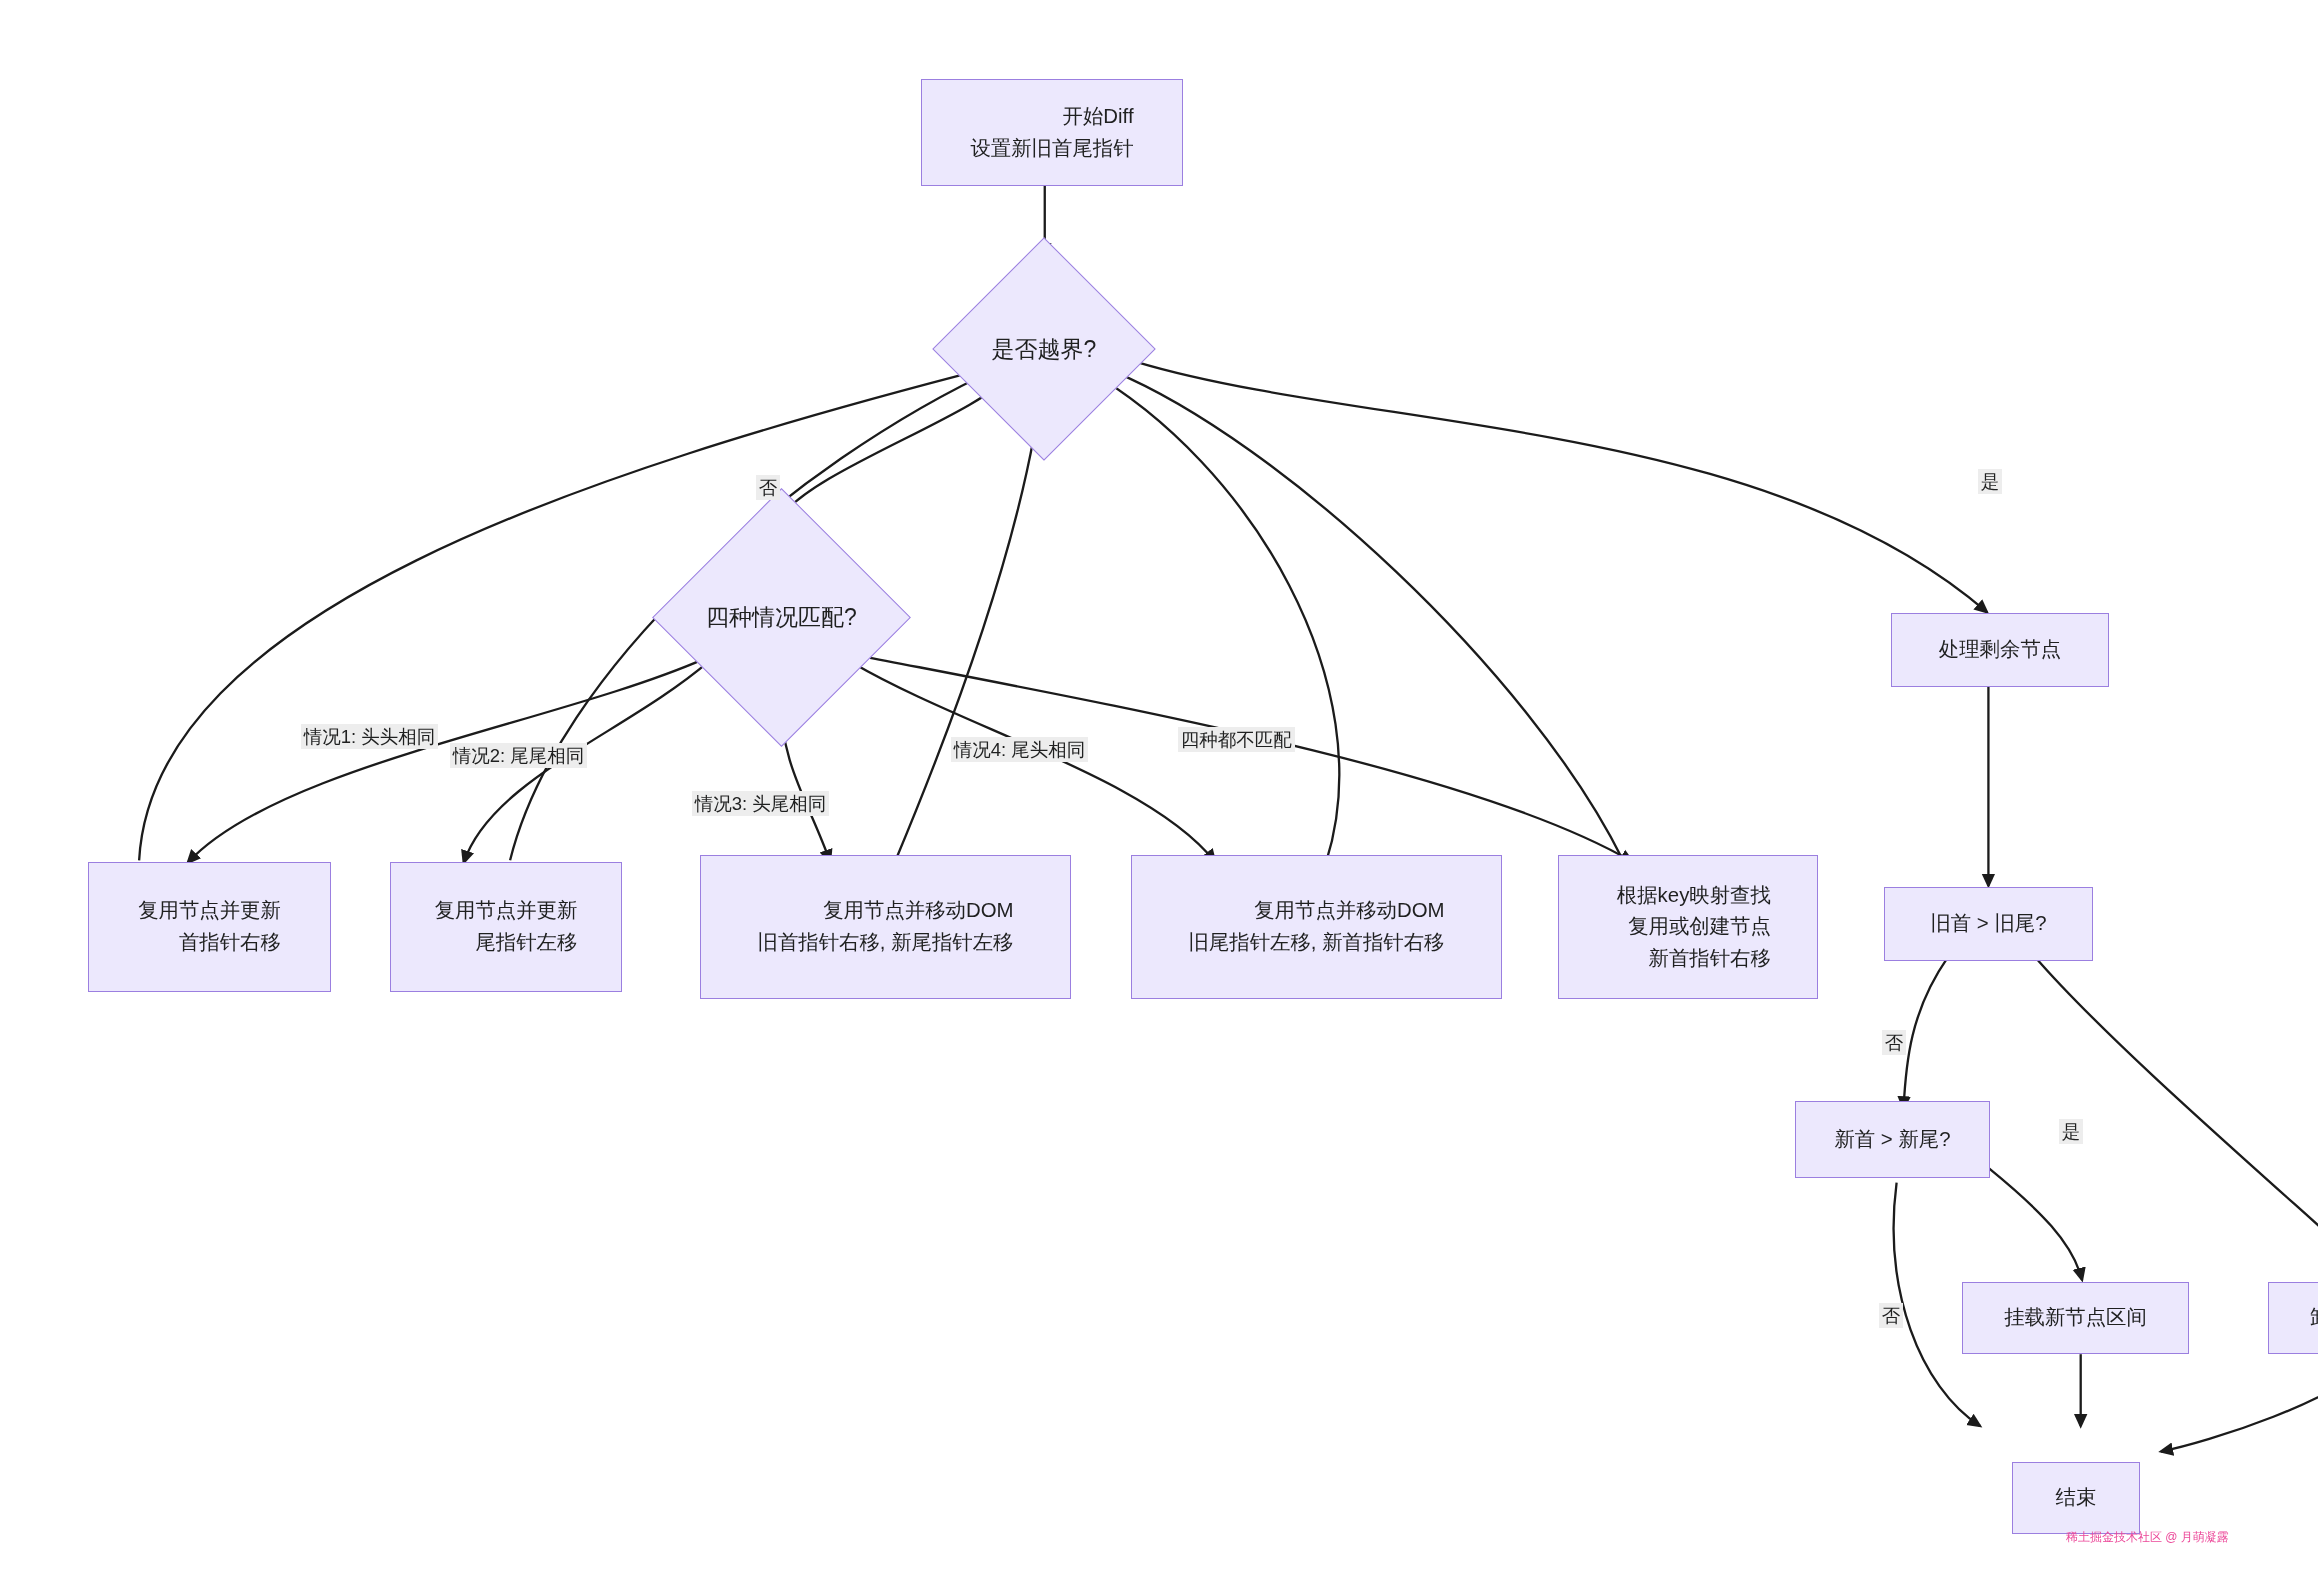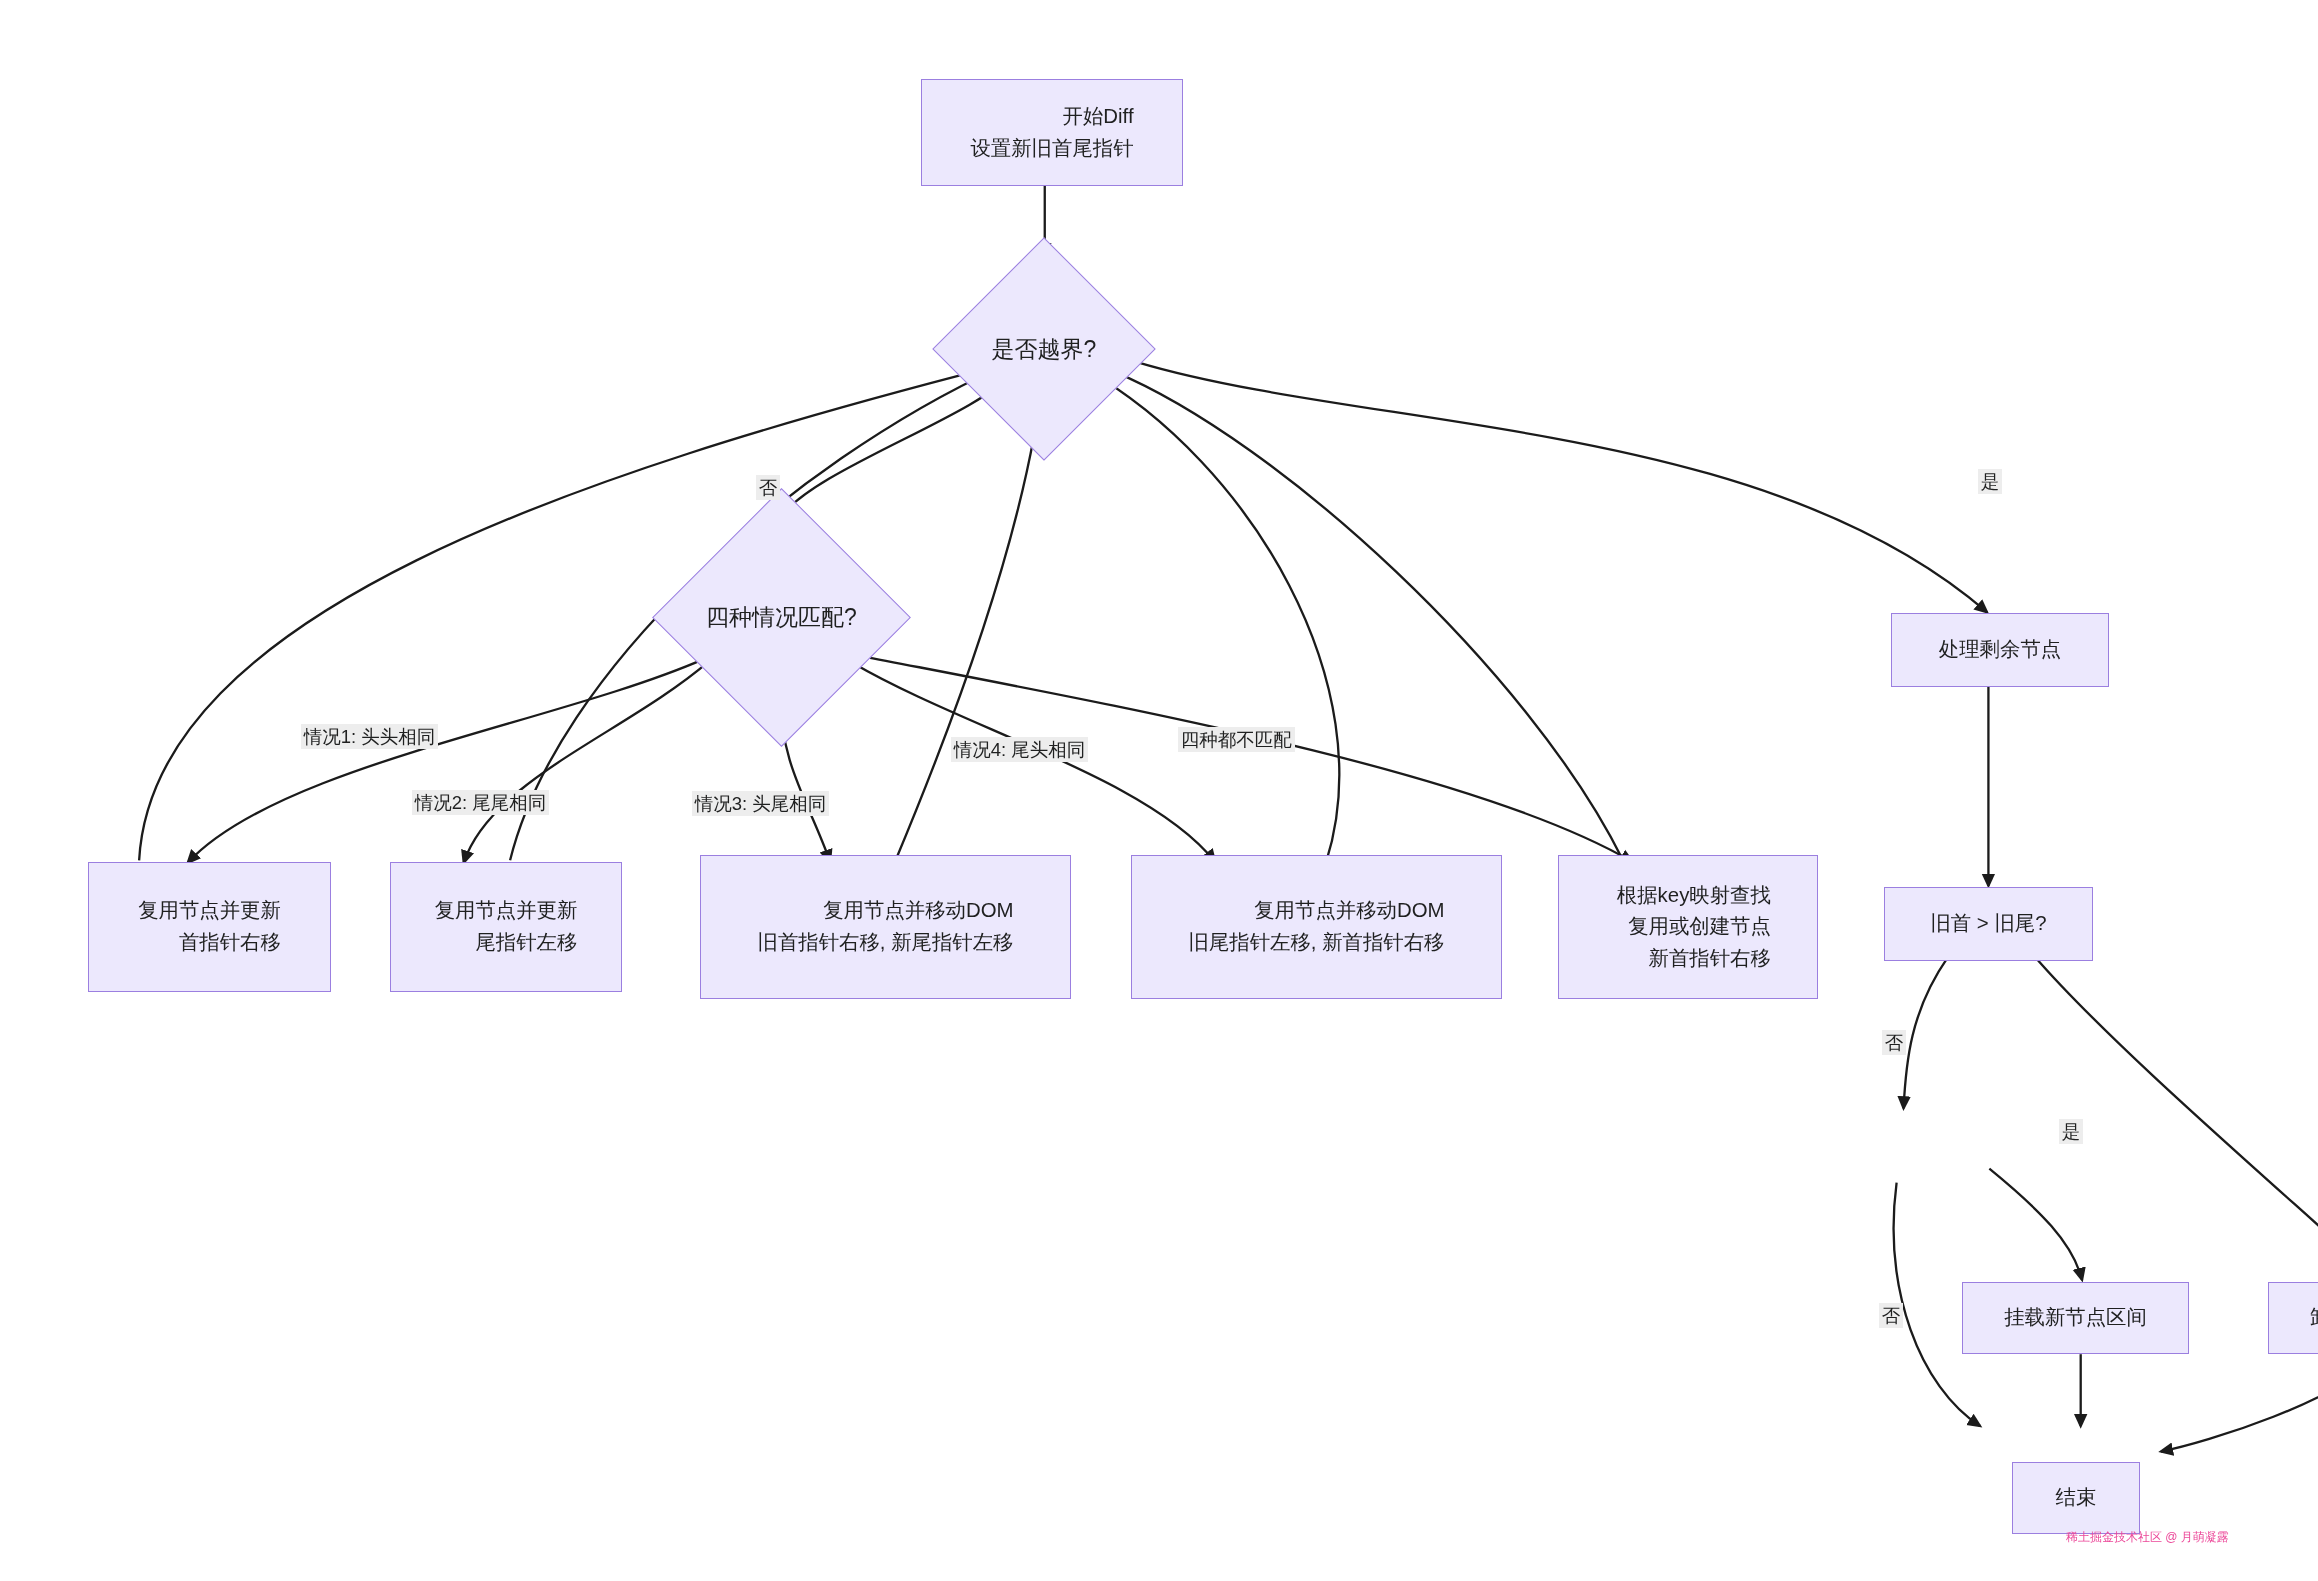--- a/index.html
+++ b/index.html
@@ -126,34 +126,35 @@
 旧尾指针左移, 新首指针右移</div>
 
   <div class="node" style="left:1558px;top:855px;width:260px;height:144px;padding-left:20px;">根据key映射查找
 复用或创建节点
 新首指针右移</div>
 
   <div class="node" style="left:1879px;top:613px;width:218px;height:74px;margin-left:12px;">处理剩余节点</div>
 
   <div class="node" style="left:1884px;top:887px;width:209px;height:74px;">旧首 &gt; 旧尾?</div>
 
+  <div class="node" style="left:1795px;top:1101px;width:195px;height:77px;">新首 &gt; 新尾?</div>
 
   <div class="node" style="left:1962px;top:1282px;width:227px;height:72px;">挂载新节点区间</div>
 
   <div class="node" style="left:2268px;top:1282px;width:227px;height:72px;">卸载旧节点区间</div>
 
   <div class="node" style="left:2012px;top:1426px;width:128px;height:72px;margin-top:36px;">结束</div>
 
   <div class="elabel" style="left:756px;top:475px;">否</div>
 
   <div class="elabel" style="left:1978px;top:469px;">是</div>
 
   <div class="elabel" style="left:301px;top:724px;">情况1: 头头相同</div>
 
-  <div class="elabel" style="left:412px;top:743px;margin-top:47px;">情况2: 尾尾相同</div>
+  <div class="elabel" style="left:450px;top:743px;">情况2: 尾尾相同</div>
 
   <div class="elabel" style="left:692px;top:791px;">情况3: 头尾相同</div>
 
   <div class="elabel" style="left:951px;top:737px;">情况4: 尾头相同</div>
 
   <div class="elabel" style="left:1178px;top:727px;">四种都不匹配</div>
 
   <div class="elabel" style="left:1882px;top:1030px;">否</div>
 
   <div class="elabel" style="left:2059px;top:1119px;">是</div>

